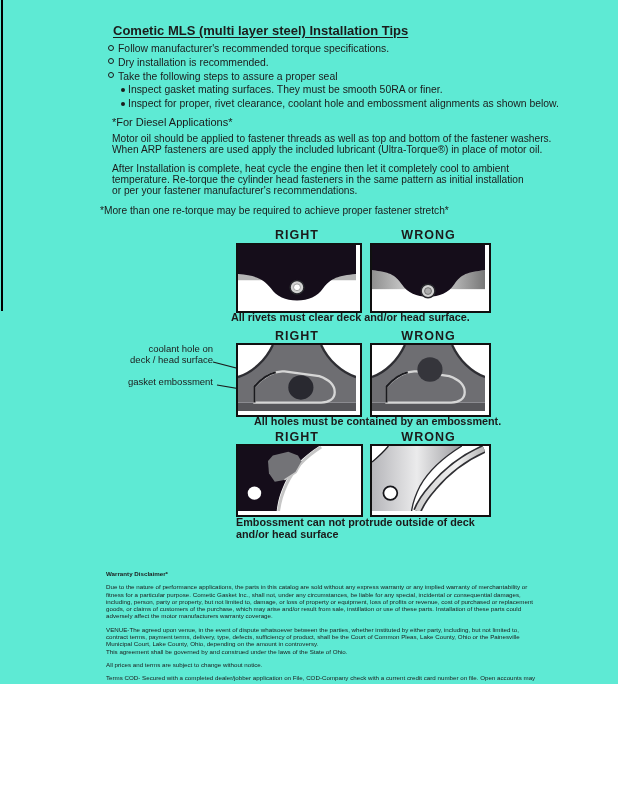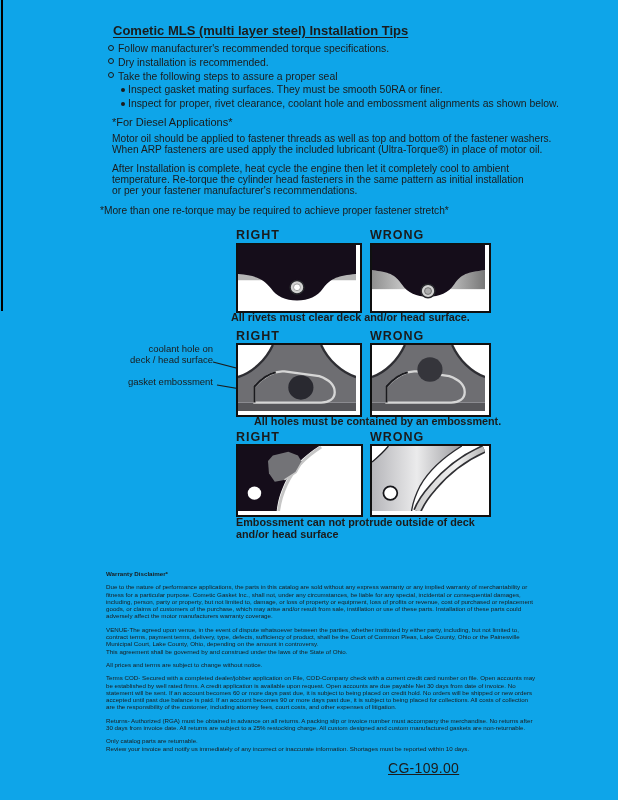--- a/index.html
+++ b/index.html
@@ -1,30 +1,30 @@
 <!DOCTYPE html>
 <html><head>
 <meta charset="utf-8">
 <style>
   html,body{margin:0;padding:0;background:#ffffff;}
-  .page{position:relative;width:618px;height:800px;background:#0ea5e9;overflow:hidden;
+  .page{position:relative;width:618px;height:684px;background:#5eead4;overflow:hidden;
         font-family:"Liberation Sans",sans-serif;color:#1b1b1b;}
   .abs{position:absolute;}
   .left-rule{left:1px;top:0;width:2px;height:311px;background:#000;}
   .title{left:113px;top:23px;font-size:13px;font-weight:bold;text-decoration:underline;text-underline-offset:2px;}
   .bullets{left:108px;top:43px;font-size:10.4px;line-height:12.2px;}
   .b-row{white-space:nowrap;margin-bottom:1.6px;}
   .b-sub{padding-left:13px;}
   .o-marker{display:inline-block;width:4px;height:4px;border:1px solid #1b1b1b;border-radius:50%;
             margin-right:4px;vertical-align:1.5px;}
   .d-marker{display:inline-block;width:4px;height:4px;background:#1b1b1b;border-radius:50%;
             margin-right:3px;vertical-align:1.5px;}
   .h2{font-size:11px;font-weight:normal;}
   .body-p{font-size:10.2px;line-height:11.2px;white-space:pre-line;}
-  .dg-head{font-size:12.5px;font-weight:bold;letter-spacing:1px;}
+  .dg-head{font-size:12.5px;font-weight:bold;letter-spacing:1px;text-align:center;}
   .fig{border:2px solid #101010;background:#fff;}
   .fig svg{display:block;}
   .caption{font-size:10.8px;font-weight:bold;white-space:pre-line;}
   .fig-label{font-size:9.5px;line-height:10.6px;text-align:right;white-space:pre-line;}
   .warranty{left:106px;top:570px;width:470px;font-size:6.2px;line-height:7.3px;}
   .warranty p{margin:0 0 6px 0;white-space:pre-line;}
   .warranty p.tight{margin-bottom:0;}
   .w-head{font-weight:bold;}
   .page-num{left:388px;top:760px;font-size:14px;letter-spacing:0.3px;text-decoration:underline;}
 </style>

